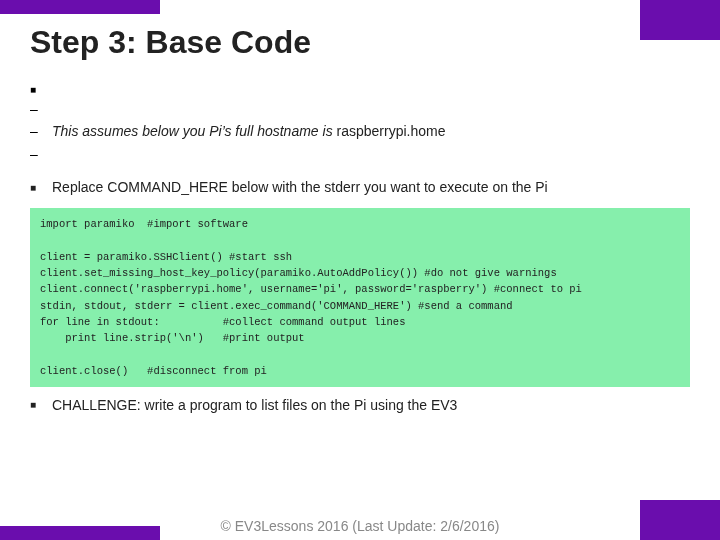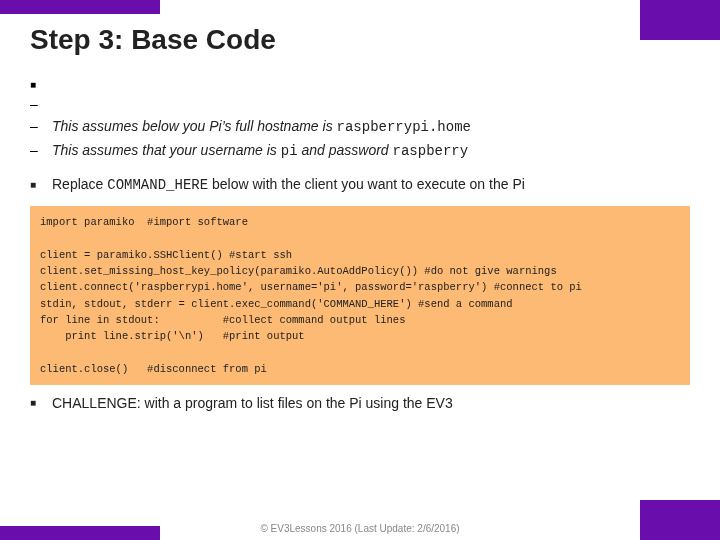--- a/index.html
+++ b/index.html
@@ -41,21 +41,21 @@
     .content {
       position: absolute;
       top: 14px;
       left: 20px;
       right: 20px;
       bottom: 30px;
       padding: 10px 10px 0 10px;
     }
 
     .title {
-      font-size: 28px;
+      font-size: 32px;
       font-weight: bold;
       color: #222;
       margin-bottom: 18px;
     }
 
     .bullet-list {
       list-style: none;
       margin-bottom: 12px;
     }
 
@@ -78,21 +78,21 @@
       color: #000;
       font-size: 10px;
       padding-top: 3px;
     }
 
     .bullet-list li.dash .marker {
       color: #000;
     }
 
     .italic { font-style: italic; }
-    .mono { font-family: Liberation Mono, monospace; }
+    .mono { font-family: Liberation Sans, sans-serif; }
 
     .replace-line {
       display: flex;
       align-items: flex-start;
       gap: 8px;
       font-size: 14px;
       color: #222;
       line-height: 1.5;
       margin-bottom: 10px;
     }
@@ -101,21 +101,21 @@
       min-width: 14px;
       font-size: 10px;
       padding-top: 3px;
     }
 
     .replace-text {
       flex: 1;
     }
 
     .code-block {
-      background: #fdba74;
+      background: #86efac;
       border: none;
       font-family: 'Courier New', monospace;
       font-size: 10.5px;
       color: #222;
       line-height: 1.55;
       padding: 8px 10px;
       margin-bottom: 10px;
       white-space: pre;
     }
 
@@ -130,21 +130,21 @@
     .challenge-marker {
       min-width: 14px;
       font-size: 10px;
     }
 
     .footer {
       position: absolute;
       bottom: 6px;
       left: 0; right: 0;
       text-align: center;
-      font-size: 10px;
+      font-size: 14px;
       color: #888;
     }
   </style>
 </head>
 <body>
 
 <div class="corner-tl"></div>
 <div class="corner-tr"></div>
 <div class="corner-bl"></div>
 <div class="corner-br"></div>
@@ -160,43 +160,40 @@
       <span class="marker">–</span>
     </li>
     <li class="dash">
       <span class="marker">–</span>
       <span>
         <span class="italic">This assumes below you Pi’s full hostname is </span><span class="mono">raspberrypi.home</span>
       </span>
     </li>
     <li class="dash">
       <span class="marker">–</span>
-      <span>
-        <span class="italic">This assumes that your username is </span><span class="mono">pi</span><span class="italic"> and password </span><span class="mono">raspberry</span>
-      </span>
     </li>
   </ul>
 
   <div class="replace-line">
     <span class="replace-marker">■</span>
     <span class="replace-text">
-      <span>Replace </span><span class="mono">COMMAND_HERE</span><span> below with the client you want to execute on the Pi</span>
+      <span>Replace </span><span class="mono">COMMAND_HERE</span><span> below with the stderr you want to execute on the Pi</span>
     </span>
   </div>
 
   <div class="code-block">import paramiko  #import software
 
 client = paramiko.SSHClient() #start ssh
 client.set_missing_host_key_policy(paramiko.AutoAddPolicy()) #do not give warnings
 client.connect('raspberrypi.home', username='pi', password='raspberry') #connect to pi
 stdin, stdout, stderr = client.exec_command('COMMAND_HERE') #send a command
 for line in stdout:          #collect command output lines
     print line.strip('\n')   #print output
 
 client.close()   #disconnect from pi</div>
 
   <div class="challenge-line">
     <span class="challenge-marker">■</span>
-    <span>CHALLENGE: with a program to list files on the Pi using the EV3</span>
+    <span>CHALLENGE: write a program to list files on the Pi using the EV3</span>
   </div>
 </div>
 
 <div class="footer">© EV3Lessons 2016 (Last Update: 2/6/2016)</div>
 
 </body></html>

